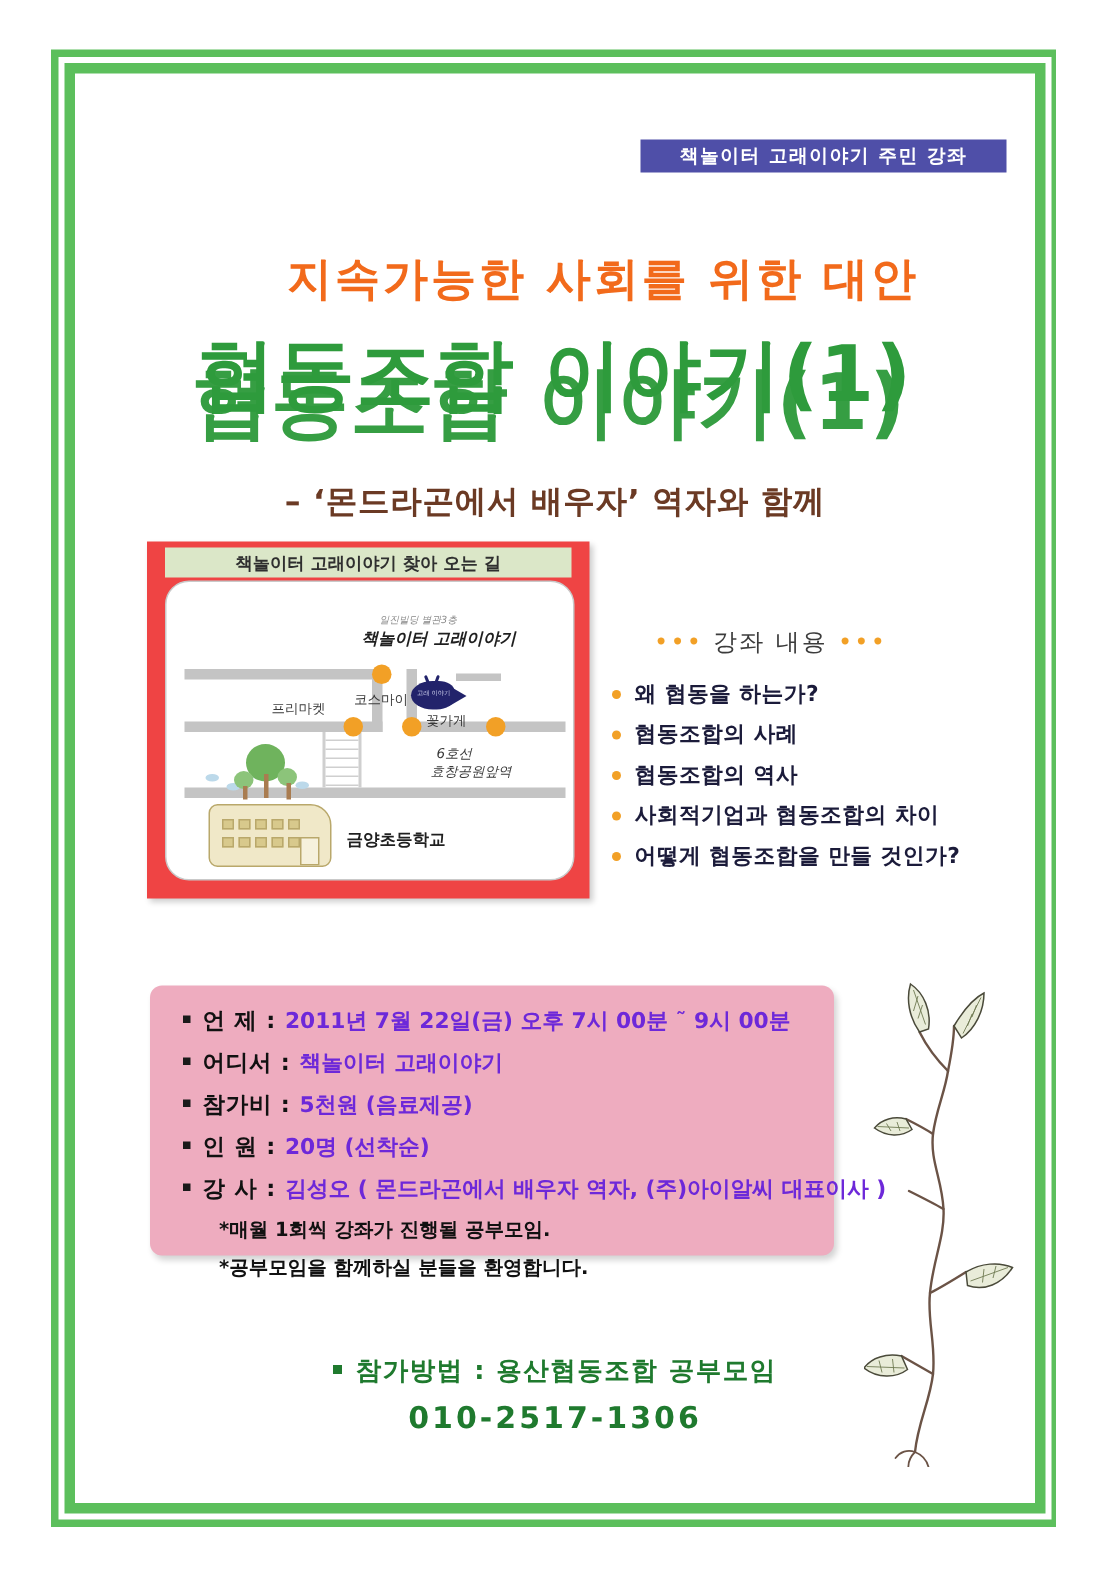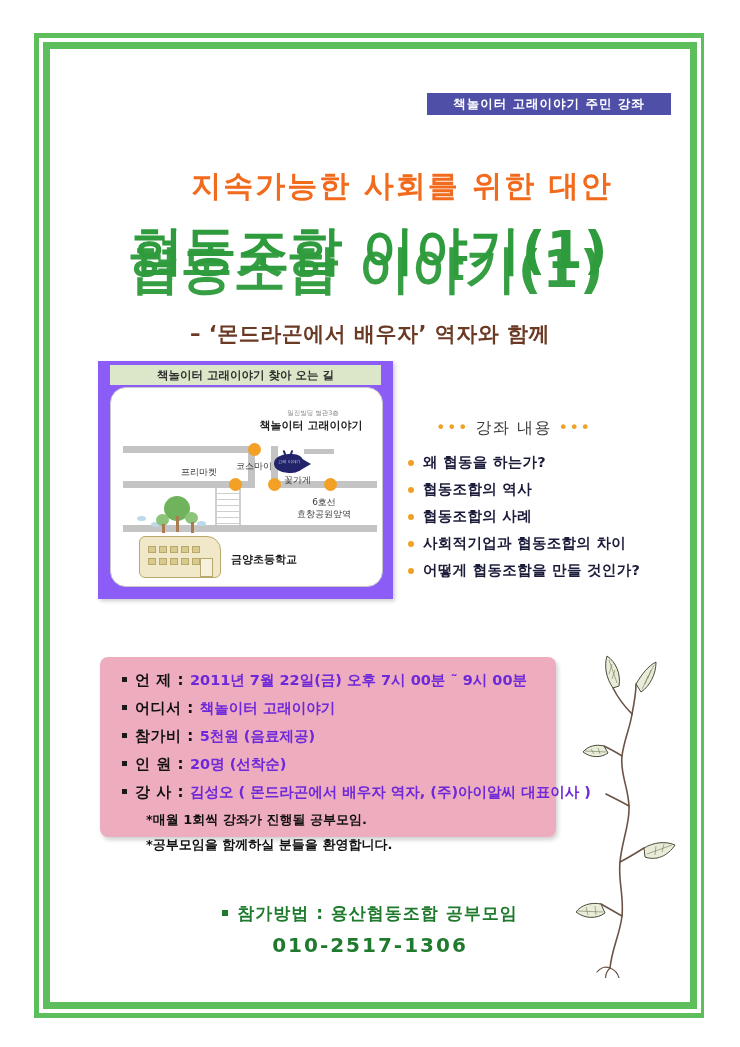--- a/index.html
+++ b/index.html
@@ -113,21 +113,21 @@
     white-space: nowrap;
   }
 
   
   .map-block {
     position: absolute;
     left: 98px;
     top: 361px;
     width: 295px;
     height: 238px;
-    background: #8b5cf6;
+    background: #ef4444;
     box-shadow: 2px 2px 4px rgba(0,0,0,0.20);
   }
   .map-header {
     position: absolute;
     left: 12px;
     top: 4px;
     width: 271px;
     height: 20px;
     background: #dbe7c8;
     color: #2f2f2f;
@@ -161,21 +161,21 @@
     background: #f2a026;
   }
   .mlabel {
     position: absolute;
     color: #3a3a3a;
     font-size: 9px;
     white-space: nowrap;
   }
   .mlabel.tiny { font-size: 6.5px; color: #8a8a8a; }
   .mlabel.big { font-size: 11px; font-weight: bold; color: #1f1f1f; }
-  .mlabel.center { text-align: center; }
+  .mlabel.center { text-align: left; font-style: italic; }
 
   .whale {
     position: absolute;
     left: 163px;
     top: 62px;
     width: 40px;
     height: 24px;
   }
   .whale-body {
     position: absolute;
@@ -490,25 +490,25 @@
       <span>강좌 내용</span>
       <span class="d">•••</span>
     </div>
 
     <div class="c-item">
       <span class="c-bullet"></span>
       <span class="c-text">왜 협동을 하는가?</span>
     </div>
     <div class="c-item">
       <span class="c-bullet"></span>
-      <span class="c-text">협동조합의 역사</span>
+      <span class="c-text">협동조합의 사례</span>
     </div>
     <div class="c-item">
       <span class="c-bullet"></span>
-      <span class="c-text">협동조합의 사례</span>
+      <span class="c-text">협동조합의 역사</span>
     </div>
     <div class="c-item">
       <span class="c-bullet"></span>
       <span class="c-text">사회적기업과 협동조합의 차이</span>
     </div>
     <div class="c-item">
       <span class="c-bullet"></span>
       <span class="c-text">어떻게 협동조합을 만들 것인가?</span>
     </div>
   </div>

